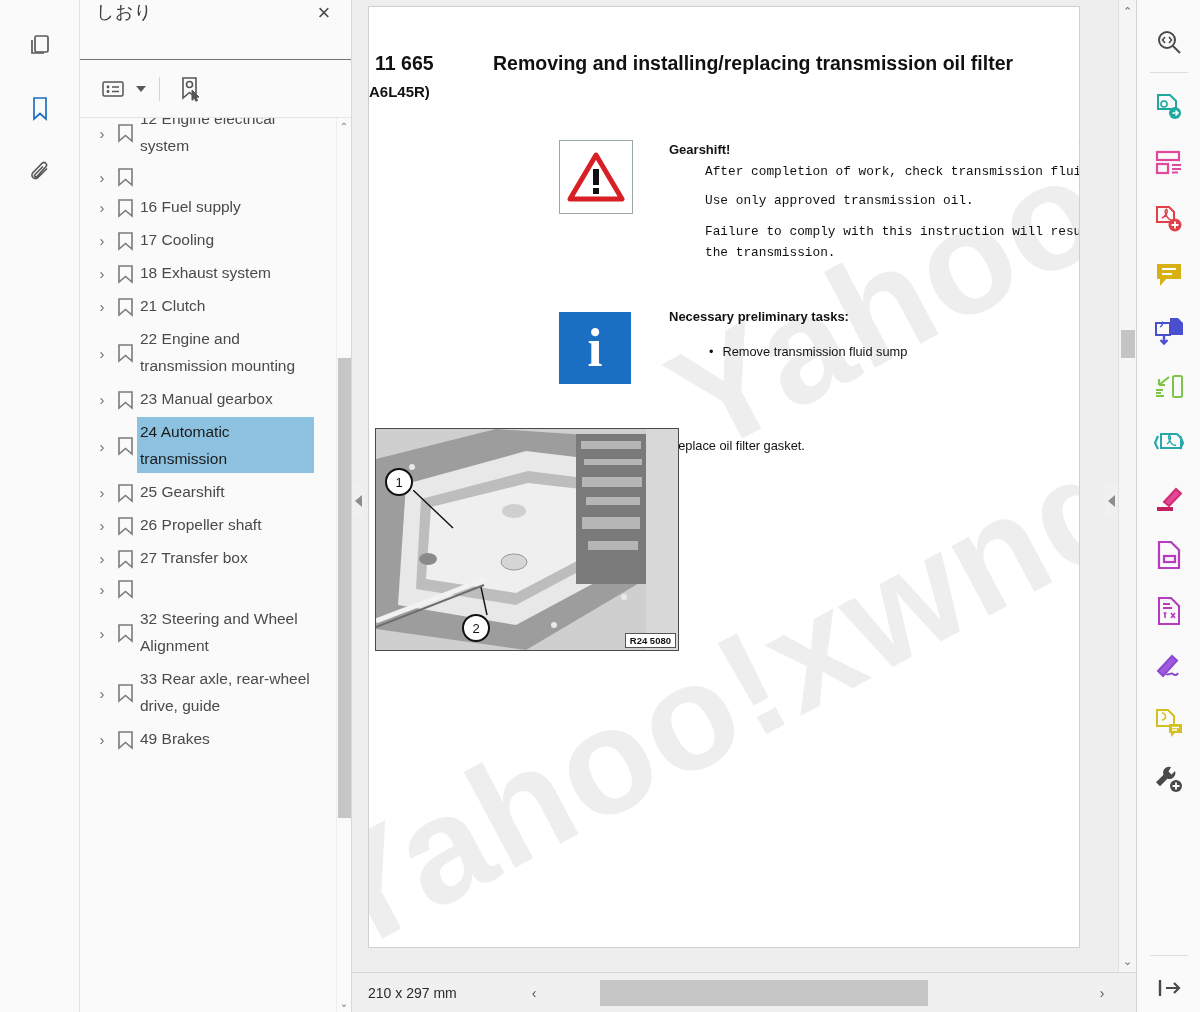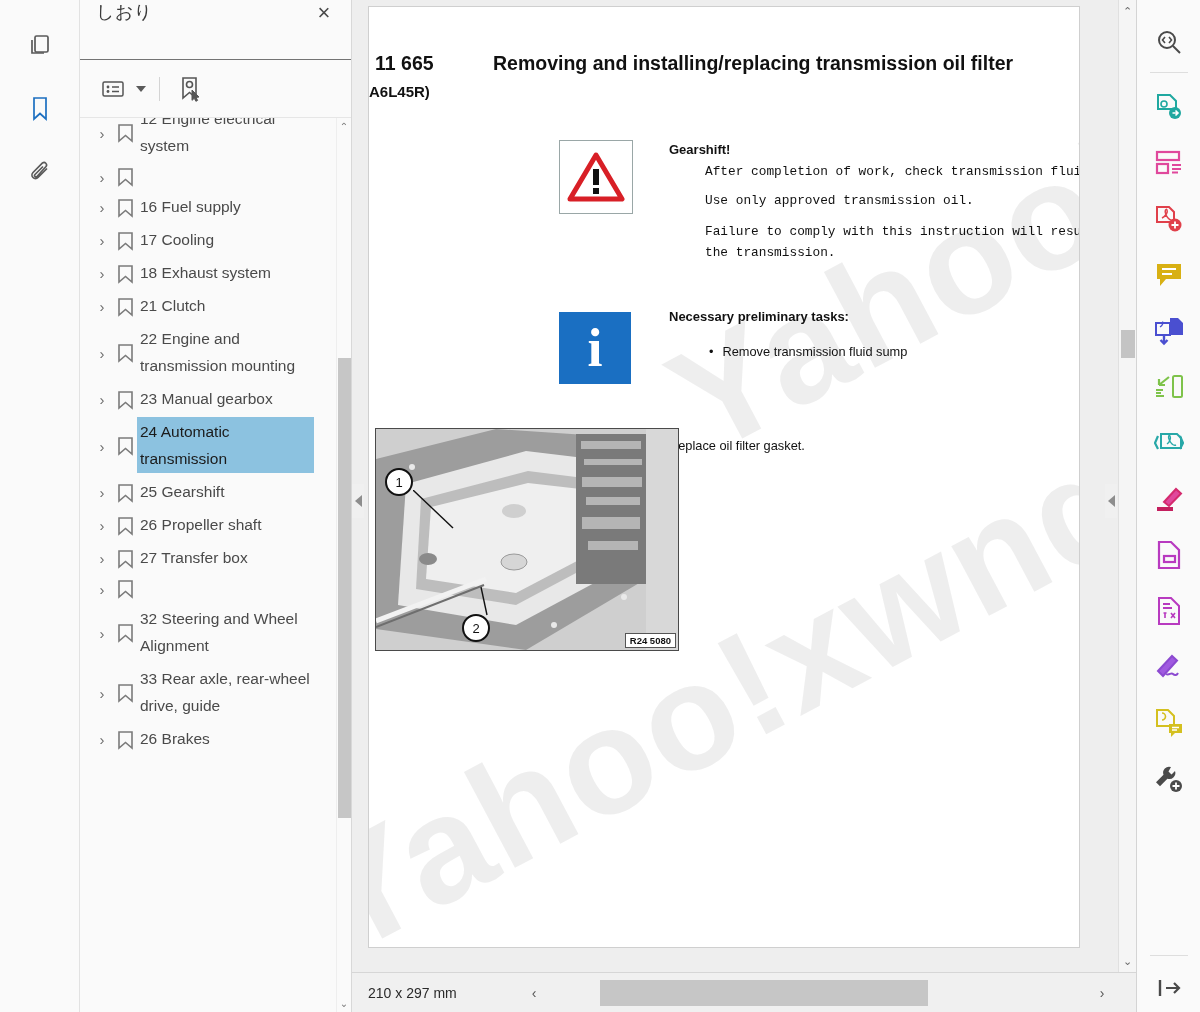--- a/index.html
+++ b/index.html
@@ -428,21 +428,21 @@
             </div>
             <div class="tw-label">33 Rear axle, rear-wheel drive, guide</div>
           </div>
           <div class="tree-item">
             <div class="tw-chev">›</div>
             <div class="tw-bm">
               <svg width="17" height="19" viewBox="0 0 17 19">
                 <path d="M2 1h13v16l-6.5-5.5L2 17z"></path>
               </svg>
             </div>
-            <div class="tw-label">26 Brakes</div>
+            <div class="tw-label">49 Brakes</div>
           </div>
         </div>
 
       <div class="sb-v">
         <div class="sb-arrow">⌃</div>
         <div class="sb-thumb" style="top:240px;height:460px;"></div>
         <div class="sb-arrow" style="position:absolute;bottom:0;left:0;right:0;">⌄</div>
       </div>
     </div>
   </div>

